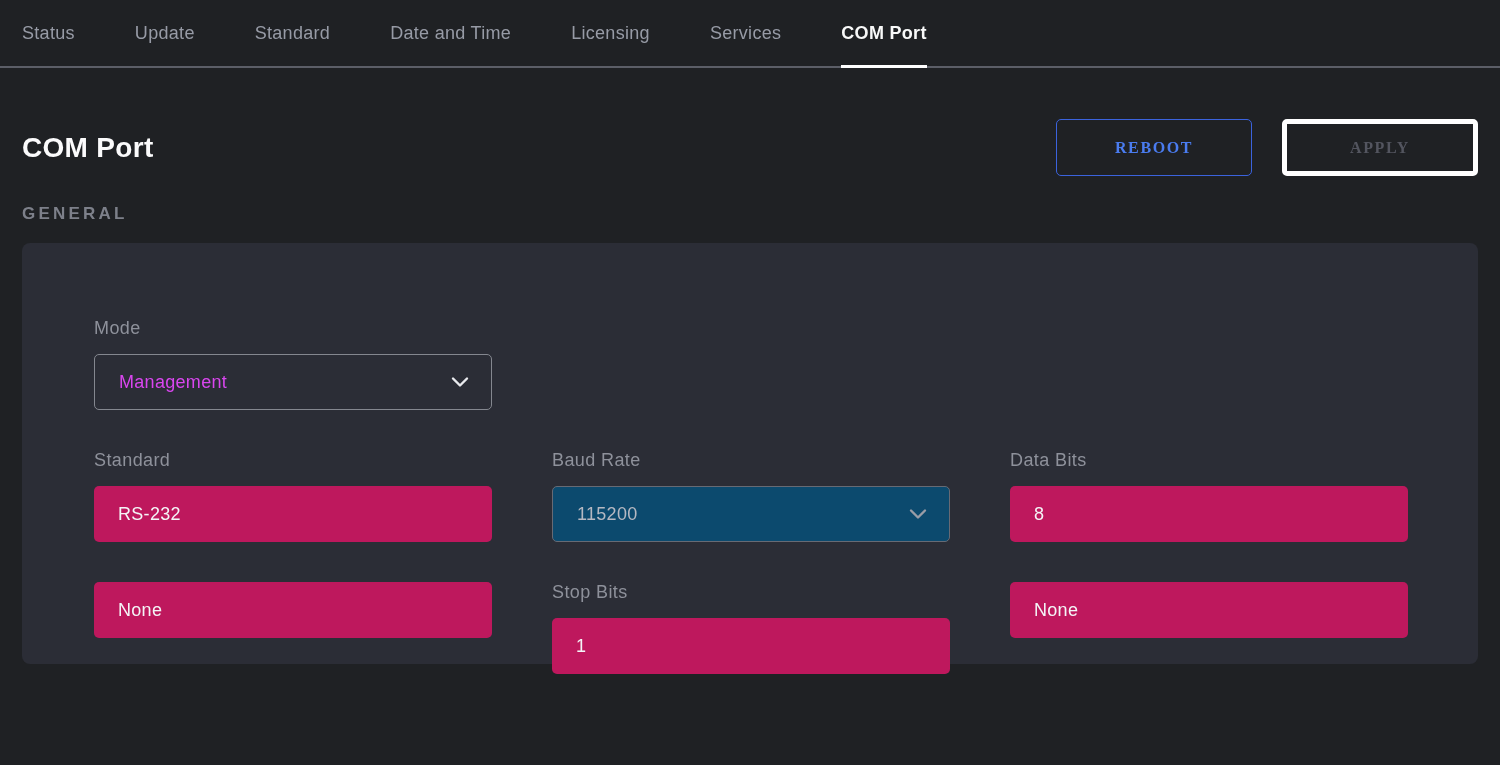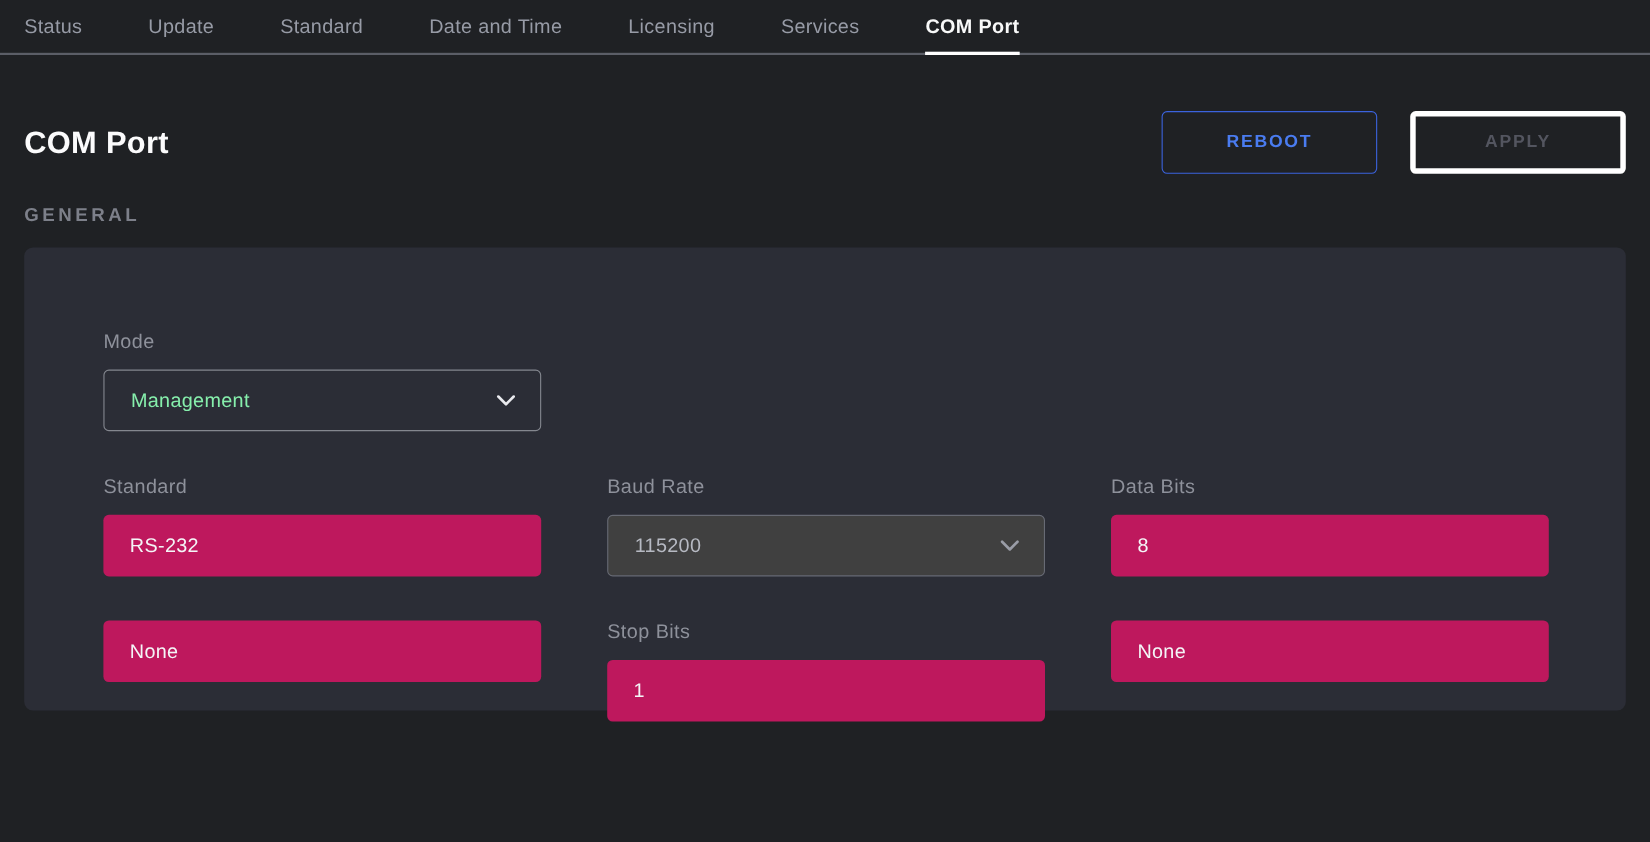--- a/index.html
+++ b/index.html
@@ -8,21 +8,21 @@
     background: #1f2124;
     font-family: "Liberation Sans", sans-serif;
     overflow: hidden;
   }
 
   
   .tabbar {
     display: flex;
     align-items: center;
     gap: 60px;
-    height: 50px;
+    height: 68px;
     padding: 0 22px;
     border-bottom: 2px solid #5b5e67;
   }
   .tab {
     position: relative;
     display: flex;
     align-items: center;
     height: 100%;
     font-size: 18px;
     color: #979ba6;
@@ -56,21 +56,21 @@
     font-weight: 700;
     color: #fbfbfc;
     letter-spacing: 0.3px;
   }
   .header-actions { display: flex; gap: 30px; }
   .btn {
     width: 196px;
     height: 57px;
     border-radius: 5px;
     background: transparent;
-    font-family: Liberation Sans, sans-serif;
+    font-family: Liberation Serif, serif;
     font-size: 16px;
     font-weight: 600;
     letter-spacing: 1.6px;
     cursor: pointer;
   }
   .btn-reboot {
     border: 1px solid #3b63dd;
     color: #4a7cf0;
   }
   .btn-apply {
@@ -123,24 +123,24 @@
     color: #f4f5f7;
   }
   .field-select {
     position: relative;
     justify-content: flex-start;
     cursor: pointer;
   }
   .select-outline {
     background: transparent;
     border: 1px solid #84878f;
-    color: #86efac;
+    color: #d946ef;
   }
   .select-filled {
-    background: #404040;
+    background: #0c4a6e;
     border: 1px solid #676a74;
     color: #b6b9c2;
   }
   .chevron {
     position: absolute;
     right: 22px;
     top: 50%;
     transform: translateY(-50%);
     width: 18px; height: 11px;
   }

